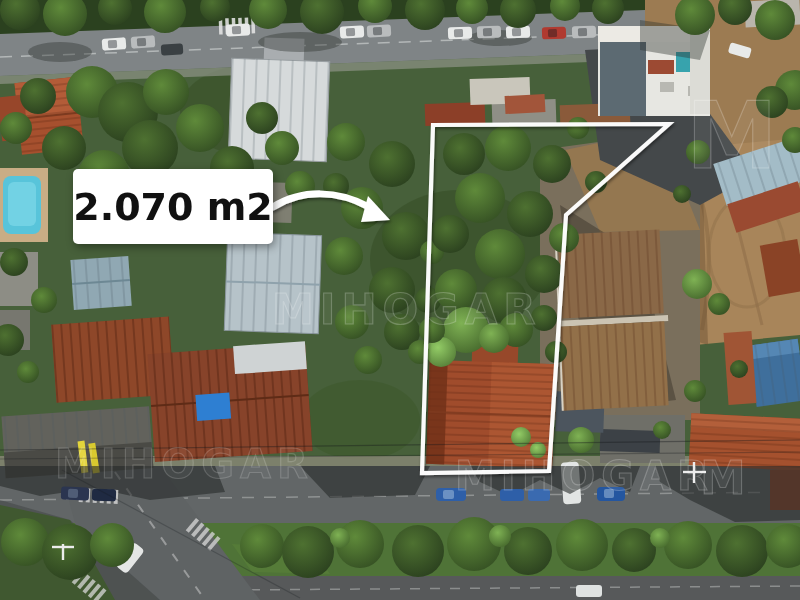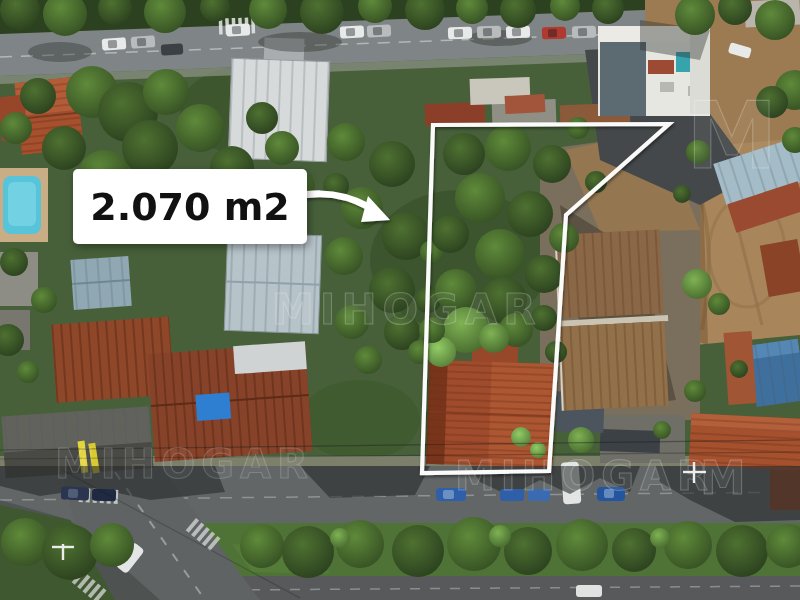--- a/index.html
+++ b/index.html
@@ -1,19 +1,19 @@
 <!DOCTYPE html>
 <html><head>
 <meta charset="utf-8">
 <style>
   html,body{margin:0;padding:0;background:#1b1f1a;}
   .stage{position:relative;width:800px;height:600px;overflow:hidden;
          font-family:"DejaVu Sans","Liberation Sans",sans-serif;}
   .stage svg{position:absolute;left:0;top:0;}
-  .area-label{position:absolute;left:73px;top:169px;width:234px;height:75px;
+  .area-label{position:absolute;left:73px;top:169px;width:200px;height:75px;
     background:#ffffff;border-radius:5px;display:flex;align-items:center;justify-content:center;
     font-weight:700;font-size:38px;color:#111;letter-spacing:0px;
     box-shadow:2px 3px 9px rgba(0,0,0,.38);}
   .wm{font-weight:bold;fill:#ffffff;fill-opacity:.055;stroke:#ffffff;stroke-opacity:.22;
       stroke-width:1.1;letter-spacing:6px;}
 </style>
 </head>
 <body>
 
 <div class="stage">

